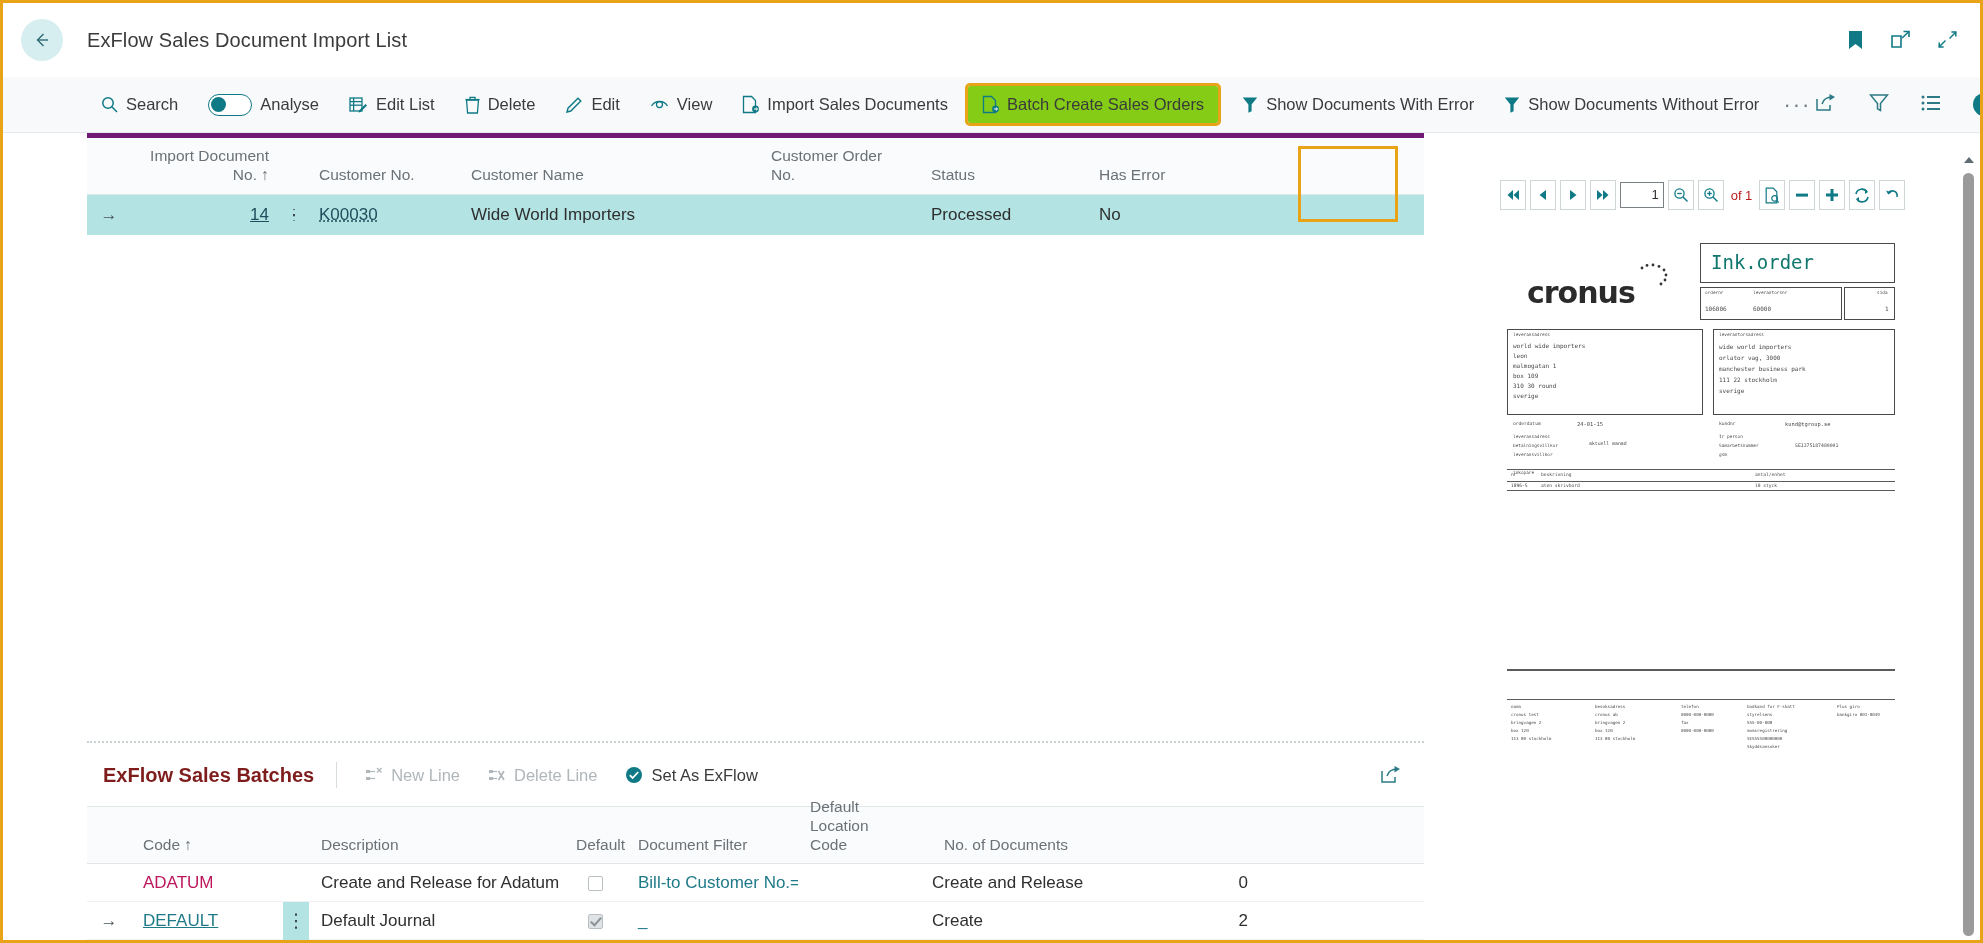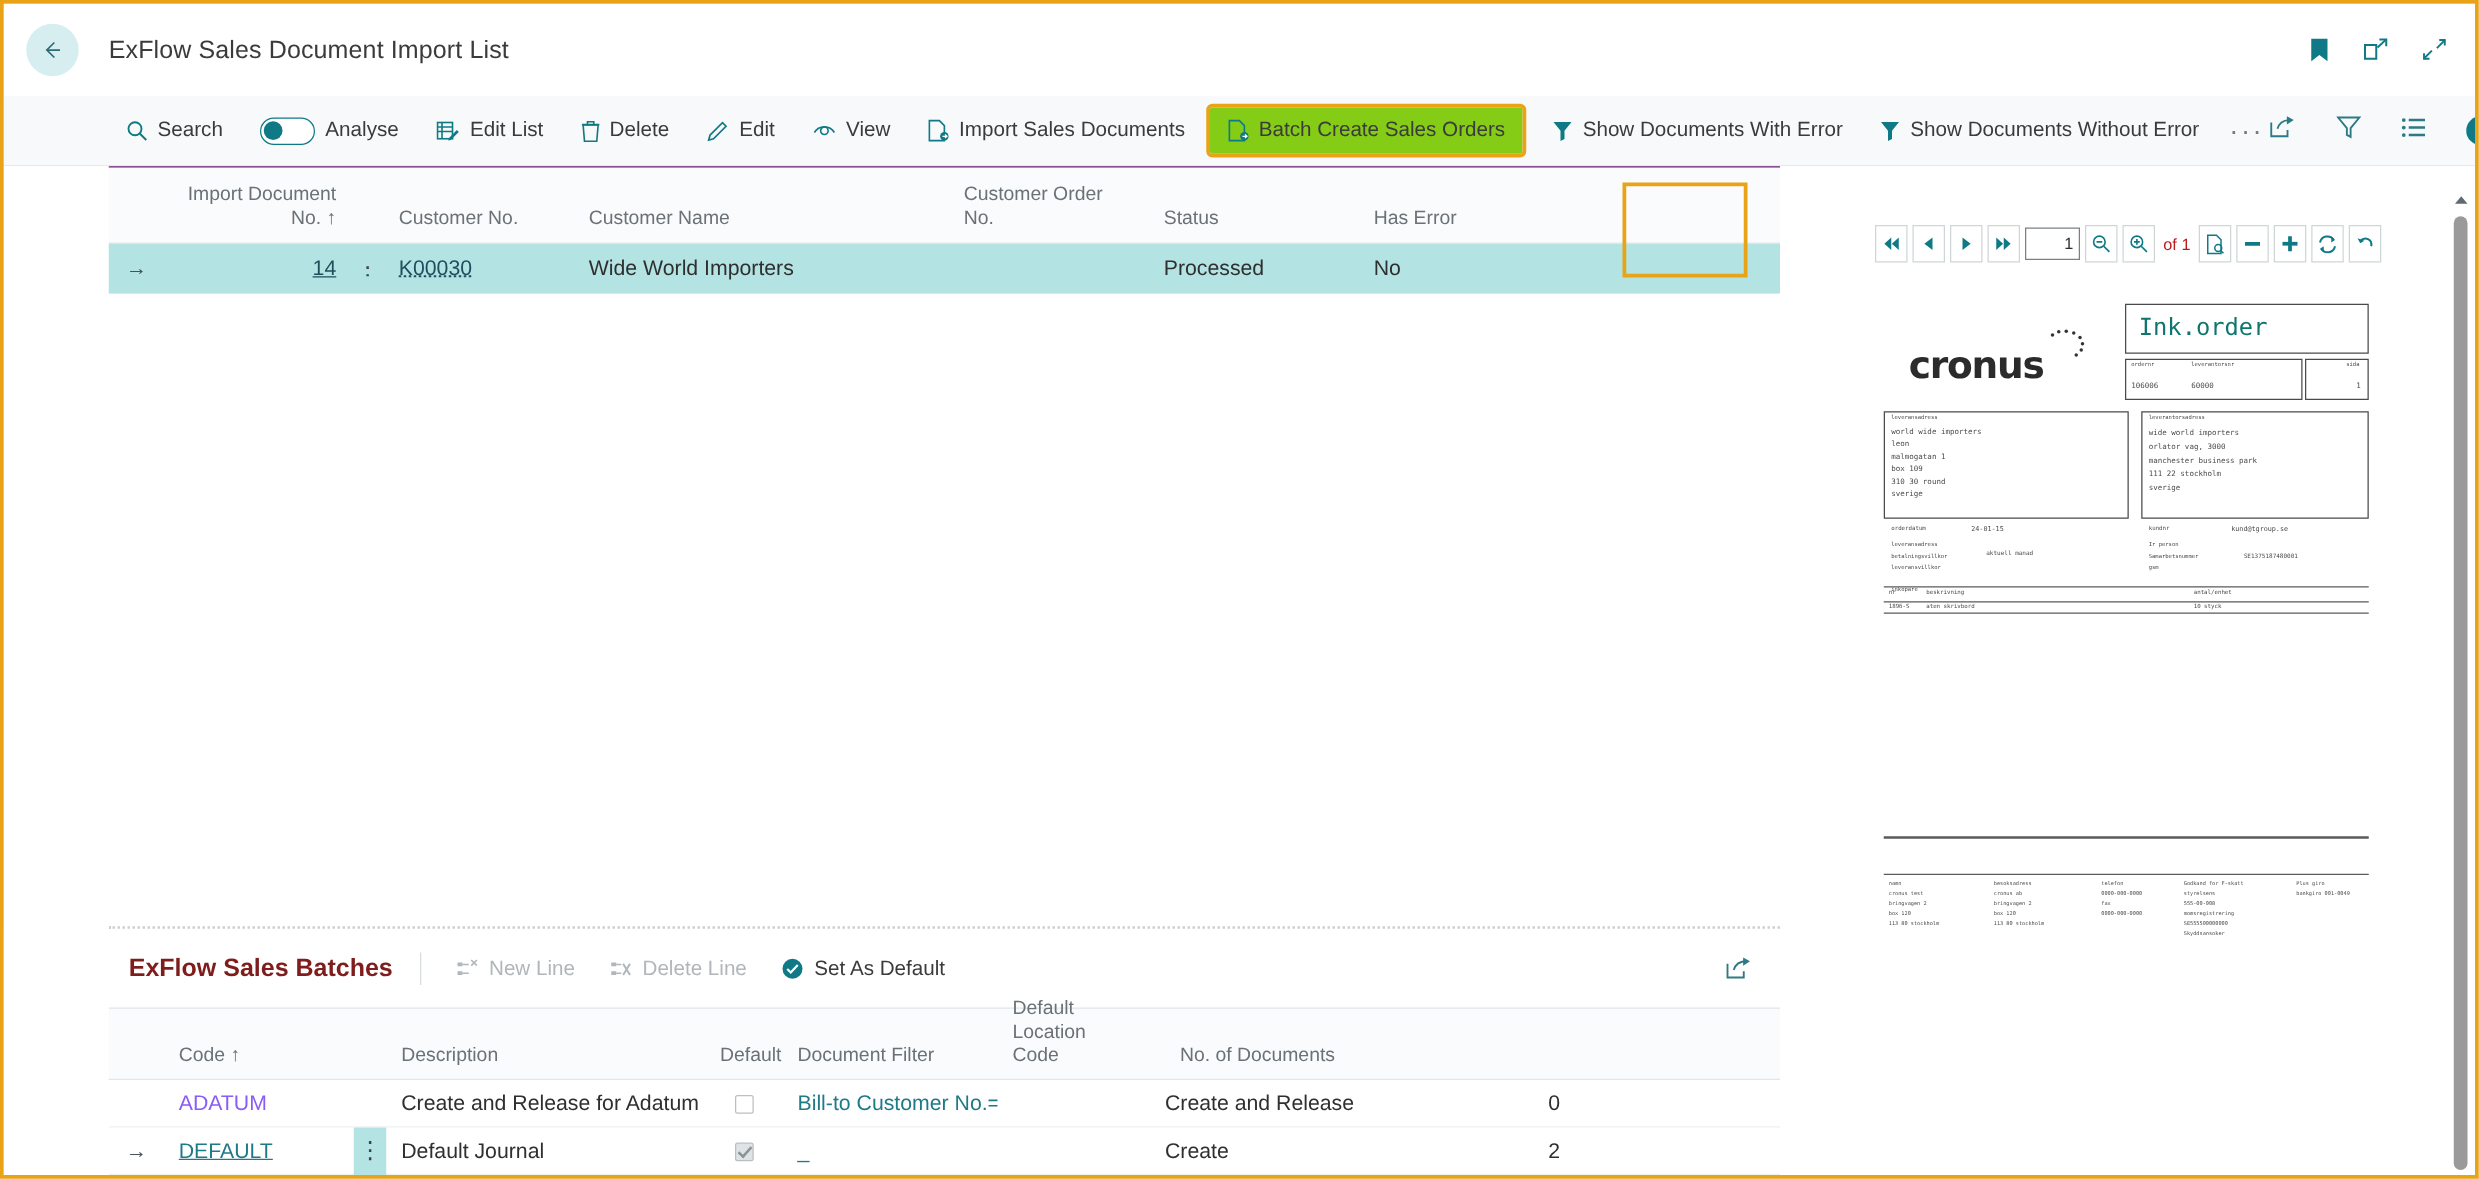--- a/index.html
+++ b/index.html
@@ -95,21 +95,21 @@
 
   
   .list-area{
     flex:1 1 auto;min-height:0;position:relative;
     padding-left:84px;padding-right:0;box-sizing:border-box;
     display:flex;flex-direction:column;
   }
   .grid-head{
     display:flex;align-items:flex-end;
     height:62px;flex:0 0 62px;
-    border-top:1px solid #701a75;
+    border-top:5px solid #701a75;
     border-bottom:1px solid #e1e6e8;
     background:#fafbfc;
     font-size:15.5px;color:#6a7277;
     box-sizing:border-box;
   }
   .grid-head .th{padding:0 12px 9px 12px;box-sizing:border-box;line-height:1.22;}
   .grid-head .th.num{text-align:right;}
   .grid-row{
     display:flex;align-items:center;
     height:40px;flex:0 0 40px;
@@ -179,21 +179,21 @@
   .bgrid-row.sel .b-dots{background:#b3e3e3;}
   .b-arrow{flex:0 0 44px;width:44px;text-align:center;color:#4a5358;font-size:17px;padding:0 !important;}
   .b-code{flex:0 0 152px;width:152px;}
   .b-dots{flex:0 0 26px;width:26px;text-align:center;padding:0 !important;color:#3b4448;line-height:.6;font-size:19px;height:38px;display:flex;align-items:center;justify-content:center;cursor:pointer;}
   .b-desc{flex:0 0 255px;width:255px;}
   .b-default{flex:0 0 62px;width:62px;text-align:center;}
   .b-filter{flex:0 0 172px;width:172px;}
   .b-loc{flex:0 0 122px;width:122px;}
   .b-ctype{flex:0 0 180px;width:180px;}
   .b-ndocs{flex:0 0 160px;width:160px;text-align:right;}
-  .code-link{color:#8b5cf6;}
+  .code-link{color:#be185d;}
   .code-link-u{color:#1f7a88;text-decoration:underline;}
   .filter-link{color:#1f7a88;}
   .chk{
     width:15px;height:15px;border:1.4px solid #b9c0c3;border-radius:2px;
     display:inline-block;box-sizing:border-box;background:#fff;vertical-align:middle;
   }
   .chk.on{background:#dfe3e5;position:relative;border-color:#b9c0c3;}
   .chk.on:after{
     content:"";position:absolute;left:4px;top:0px;width:4px;height:9px;
     border:solid #8a9397;border-width:0 2px 2px 0;transform:rotate(42deg);
@@ -495,21 +495,21 @@
             </span>
             <span>Delete Line</span>
           </div>
           <div class="sub-cmd">
             <span class="gi">
               <svg width="18" height="18" viewBox="0 0 18 18">
                 <circle cx="9" cy="9" r="8" fill="#0f7a86"></circle>
                 <path d="M4.8 9.2 L7.6 12 L13.2 6" fill="none" stroke="#fff" stroke-width="1.8"></path>
               </svg>
             </span>
-            <span>Set As Default</span>
+            <span>Set As ExFlow</span>
           </div>
           <div class="sub-spacer"></div>
           <div class="share-right">
             <svg width="22" height="20" viewBox="0 0 22 20">
               <path d="M2 6 v11 h13 v-5" fill="none" stroke="#2c7a85" stroke-width="1.5"></path>
               <path d="M7 11 C8.5 5.5 13 4 17.5 4" fill="none" stroke="#2c7a85" stroke-width="1.5"></path>
               <path d="M14.5 1 L20 4 L14.5 7.5 z" fill="#2c7a85"></path>
             </svg>
           </div>
         </div>

